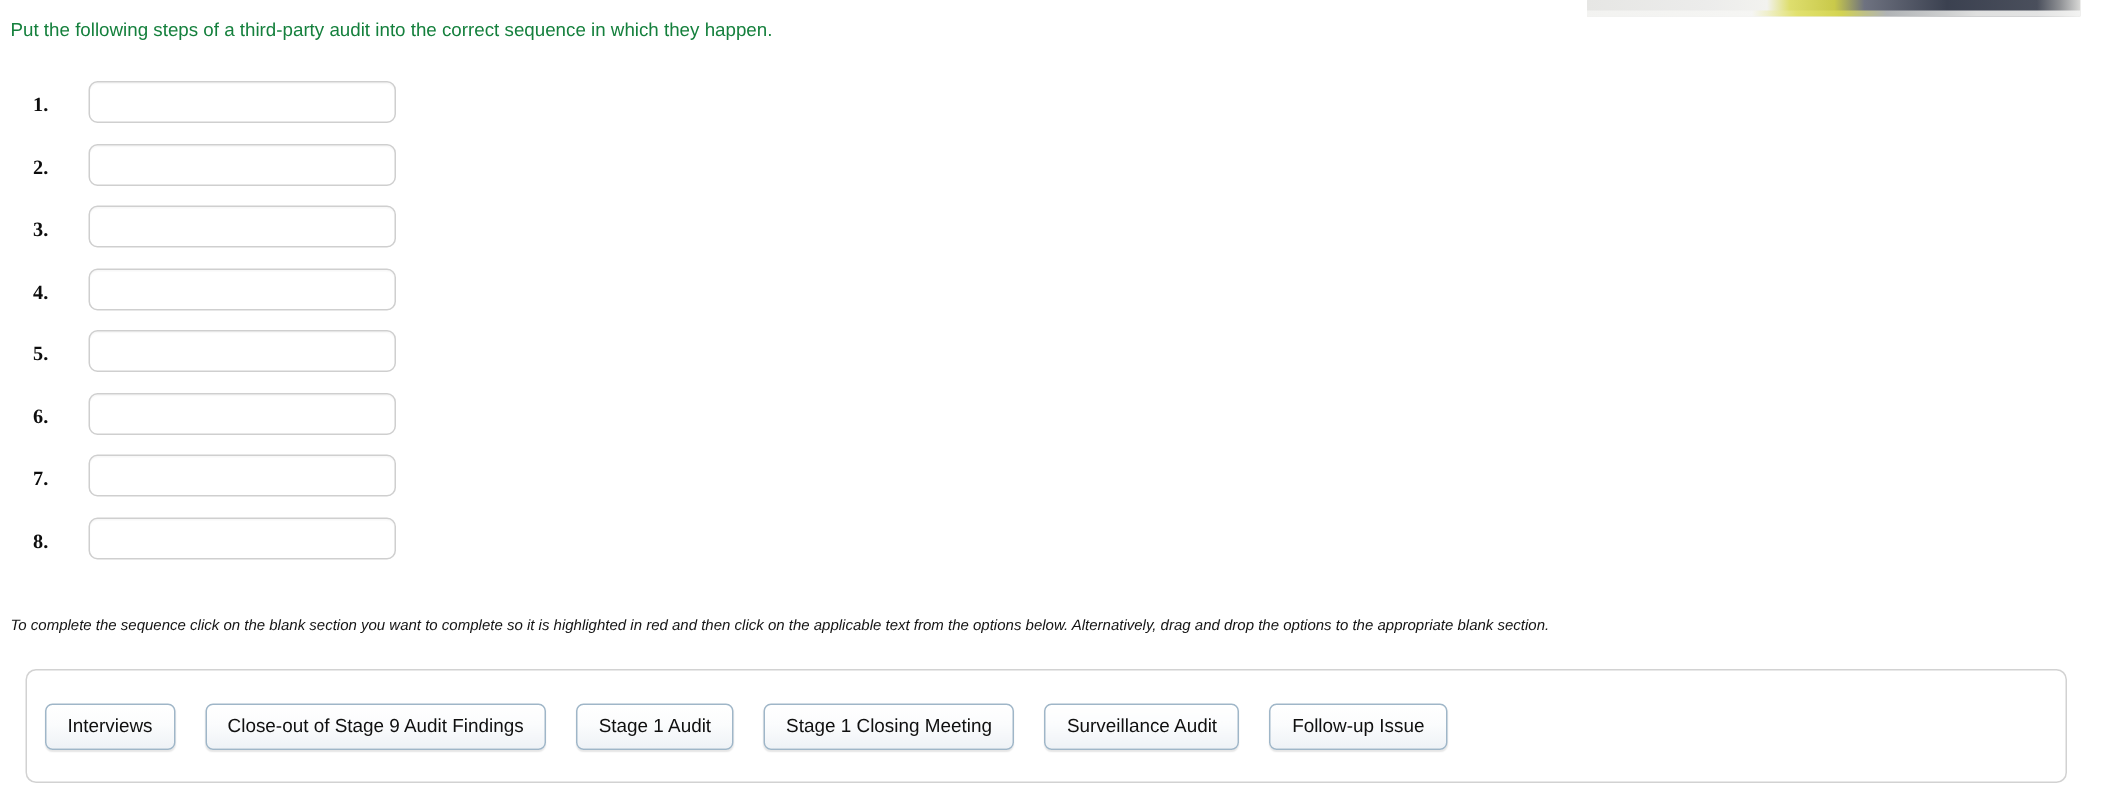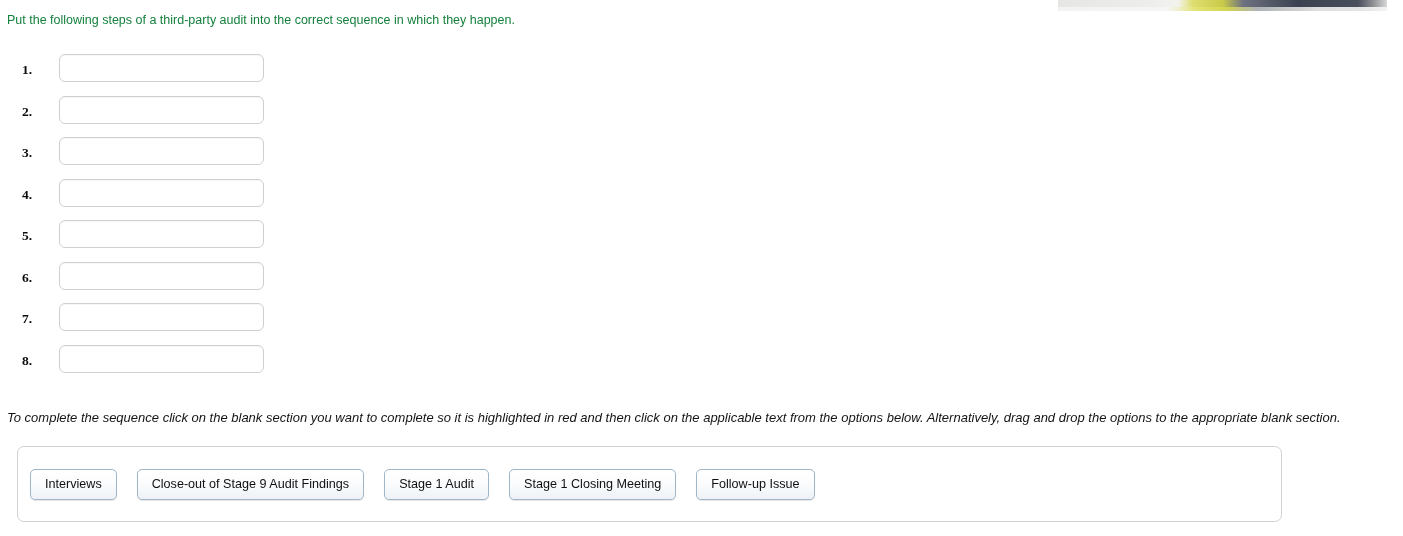--- a/index.html
+++ b/index.html
@@ -93,33 +93,33 @@
     border: 1px solid #cfcfcf;
     border-radius: 6px;
     box-shadow: inset 0 1px 1px rgba(0,0,0,0.035);
   }
 
   
   #instructions {
     position: absolute;
     left: 7px;
     top: 410px;
-    font-size: 13px;
+    font-size: 10px;
     line-height: 16px;
     font-style: italic;
     color: #141414;
     white-space: nowrap;
   }
 
   
   #options-tray {
     position: absolute;
     left: 17px;
     top: 446px;
-    width: 1265px;
+    width: 1361px;
     height: 76px;
     box-sizing: border-box;
     background: #ffffff;
     border: 1px solid #d2d2d2;
     border-radius: 7px;
   }
   #options-row {
     position: absolute;
     left: 0;
     top: 0;
@@ -203,15 +203,16 @@
 </div>
 
 <div id="instructions">To complete the sequence click on the blank section you want to complete so it is highlighted in red and then click on the applicable text from the options below. Alternatively, drag and drop the options to the appropriate blank section.</div>
 
 <div id="options-tray">
   <div id="options-row">
     <div class="option-chip">Interviews</div>
     <div class="option-chip">Close-out of Stage 9 Audit Findings</div>
     <div class="option-chip">Stage 1 Audit</div>
     <div class="option-chip">Stage 1 Closing Meeting</div>
+    <div class="option-chip">Surveillance Audit</div>
     <div class="option-chip">Follow-up Issue</div>
   </div>
 </div>
 
 </body></html>

